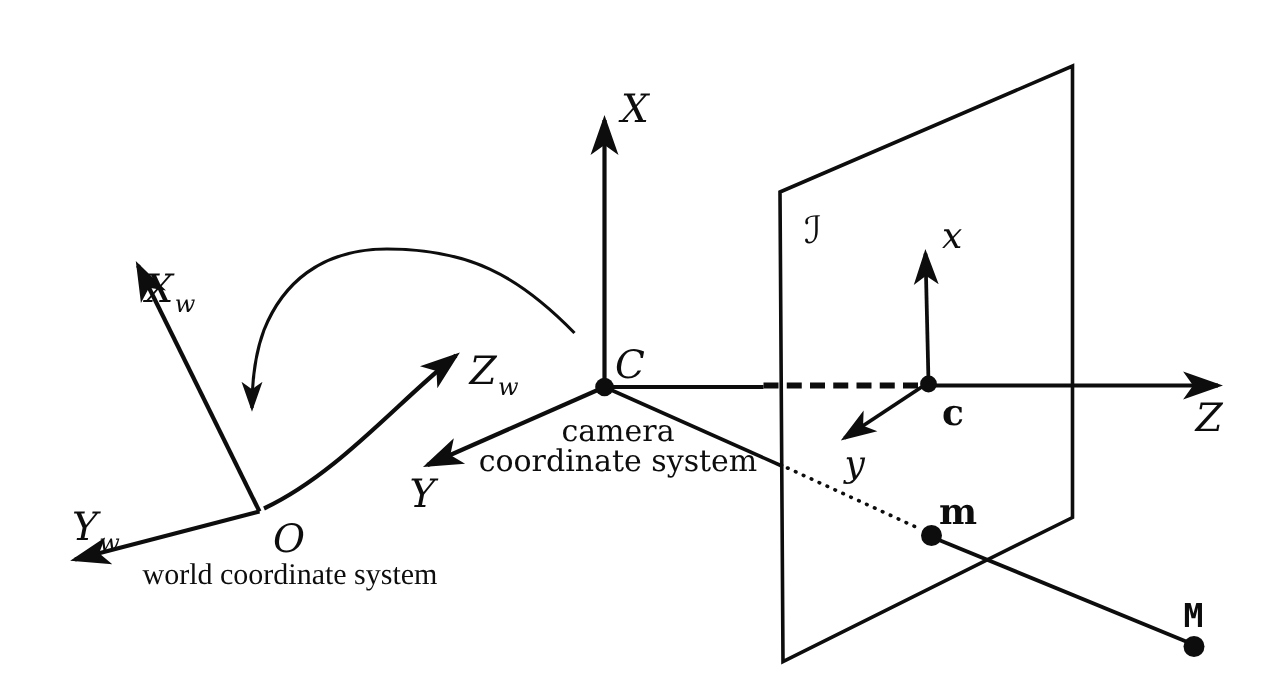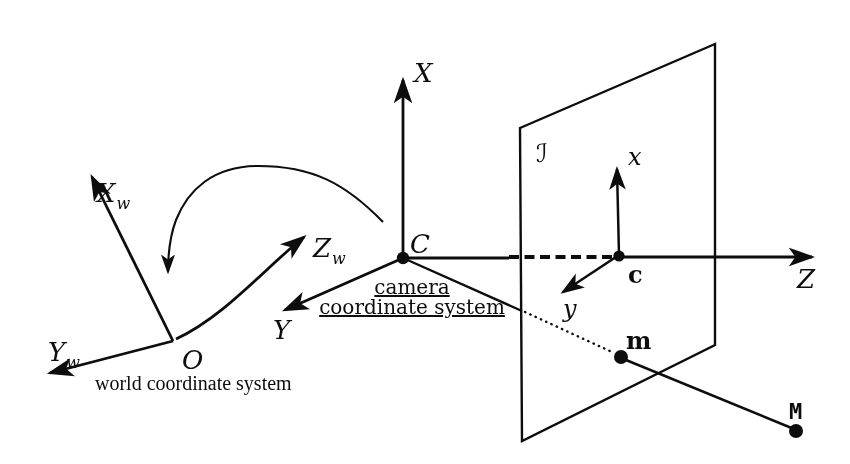--- a/index.html
+++ b/index.html
@@ -68,21 +68,21 @@
   <span class="lbl math" style="left:48px; top:339px;"><span>Y</span><sub>w</sub></span>
   <span class="lbl math" style="left:313px; top:235px;"><span>Z</span><sub>w</sub></span>
   <span class="lbl math" style="left:182px; top:347px;">O</span>
   <span class="lbl caption" style="left:95px; top:373px;font-family:Liberation Serif, serif;">world coordinate system</span>
 
 
   <span class="lbl math" style="left:414px; top:60px;">X</span>
   <span class="lbl math" style="left:273px; top:317px;">Y</span>
   <span class="lbl math" style="left:797px; top:266px;">Z</span>
   <span class="lbl math" style="left:410px; top:231px;">C</span>
-  <div class="lbl caption cap-center" style="left:318px; top:277px; width:188px;text-decoration:underline;">
+  <div class="lbl caption cap-center" style="left:318px; top:277px; width:188px;">
     <div>camera</div>
     <div>coordinate system</div>
   </div>
 
   <span class="lbl script-i" style="left:536px; top:141px;">ℐ</span>
   <span class="lbl math-sm" style="left:628px; top:145px;">x</span>
   <span class="lbl math-sm" style="left:563px; top:297px;">y</span>
   <span class="lbl bold-pt" style="left:628px; top:263px;">c</span>
   <span class="lbl bold-pt" style="left:626px; top:329px;">m</span>
 

